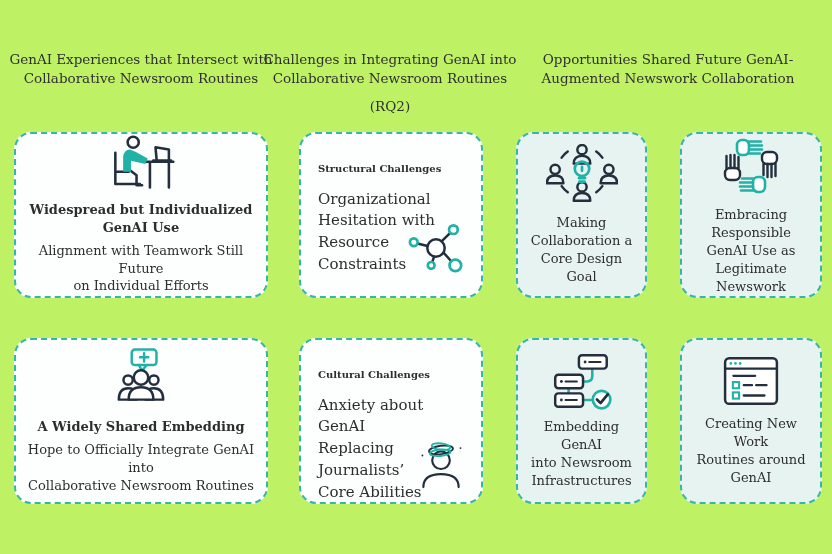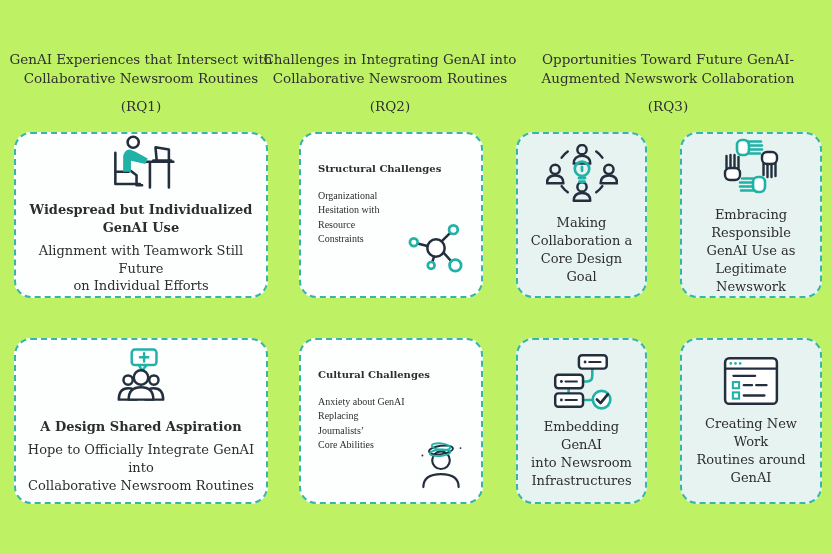--- a/index.html
+++ b/index.html
@@ -20,43 +20,41 @@
   .c2{left:299px;width:184px;}
   .c3{left:516px;width:131px;border-radius:17px;}
   .c4{left:680px;width:142px;}
   .centered{display:flex;flex-direction:column;align-items:center;justify-content:center;text-align:center;padding:8px 6px;}
   .centered .icon-wrap{margin-bottom:8px;line-height:0;}
   .card-title{font-weight:bold;font-size:13px;line-height:1.35;white-space:pre-line;}
   .card-sub{font-size:13px;line-height:1.35;white-space:pre-line;margin-top:6px;}
   .card-label{font-size:13px;line-height:1.4;white-space:pre-line;}
   .leftcard{padding:28px 16px 10px 17px;box-sizing:border-box;}
   .leftcard .card-title{font-size:10px;}
-  .leftcard .card-body{font-size:10px;line-height:1.45;white-space:pre-line;margin-top:13px;max-width:130px;font-family:Liberation Serif, serif;}
+  .leftcard .card-body{font-size:15px;line-height:1.45;white-space:pre-line;margin-top:13px;max-width:130px;}
   .corner-icon{position:absolute;line-height:0;}
   svg{display:block;}
 </style>
 </head>
 <body>
 
 <div id="canvas">
 
   <div class="col-header" style="left:0;width:282px;">
     <div class="title">GenAI Experiences that Intersect with
 Collaborative Newsroom Routines</div>
-    <div class="rq">(RQ1)</div>
   </div>
   <div class="col-header" style="left:249px;width:282px;">
     <div class="title">Challenges in Integrating GenAI into
 Collaborative Newsroom Routines</div>
     <div class="rq">(RQ2)</div>
   </div>
   <div class="col-header" style="left:522px;width:292px;">
-    <div class="title">Opportunities Toward Future GenAI-
+    <div class="title">Opportunities Shared Future GenAI-
 Augmented Newswork Collaboration</div>
-    <div class="rq">(RQ3)</div>
   </div>
 
   <div class="card row1 c1 centered">
     <div class="icon-wrap">
       <svg width="74" height="58" viewBox="0 0 64 52">
         <g fill="none" stroke="#232f3e" stroke-width="2.3" stroke-linecap="round" stroke-linejoin="round">
           <path d="M9 16 V44 M9 44 H31 M9 33 H21"></path>
           <path d="M20 30 L28 36 V45 H33"></path>
           <path d="M36 24 H61 M40 24 V47 M57 24 V47"></path>
           <path d="M43 23 H59 M46 22 L45 11 L57 13 L57 22"></path>
@@ -164,21 +162,21 @@
         <g fill="#ffffff" stroke="#232f3e" stroke-width="2.4" stroke-linecap="round" stroke-linejoin="round">
           <circle cx="19.5" cy="31" r="4.5"></circle>
           <circle cx="44.5" cy="31" r="4.5"></circle>
           <path d="M10.5 50 Q10.5 39 19.5 39 Q25.5 39 27.5 43 L27.5 50 Z"></path>
           <path d="M53.5 50 Q53.5 39 44.5 39 Q38.5 39 36.5 43 L36.5 50 Z"></path>
           <circle cx="32" cy="28.5" r="7"></circle>
           <path d="M20 50 Q20 38 32 38 Q44 38 44 50 Z"></path>
         </g>
       </svg>
     </div>
-    <div class="card-title">A Design Shared Aspiration</div>
+    <div class="card-title">A Widely Shared Embedding</div>
     <div class="card-sub">Hope to Officially Integrate GenAI into
 Collaborative Newsroom Routines</div>
   </div>
 
   <div class="card row2 c3 centered tint">
     <div class="icon-wrap">
       <svg width="68" height="58" viewBox="0 0 66 56">
         <g fill="none" stroke="#20b2a6" stroke-width="2.5" stroke-linecap="round">
           <path d="M43 16 V23 Q43 28.5 38 28.5 H34"></path>
           <path d="M20 35 V40"></path>

